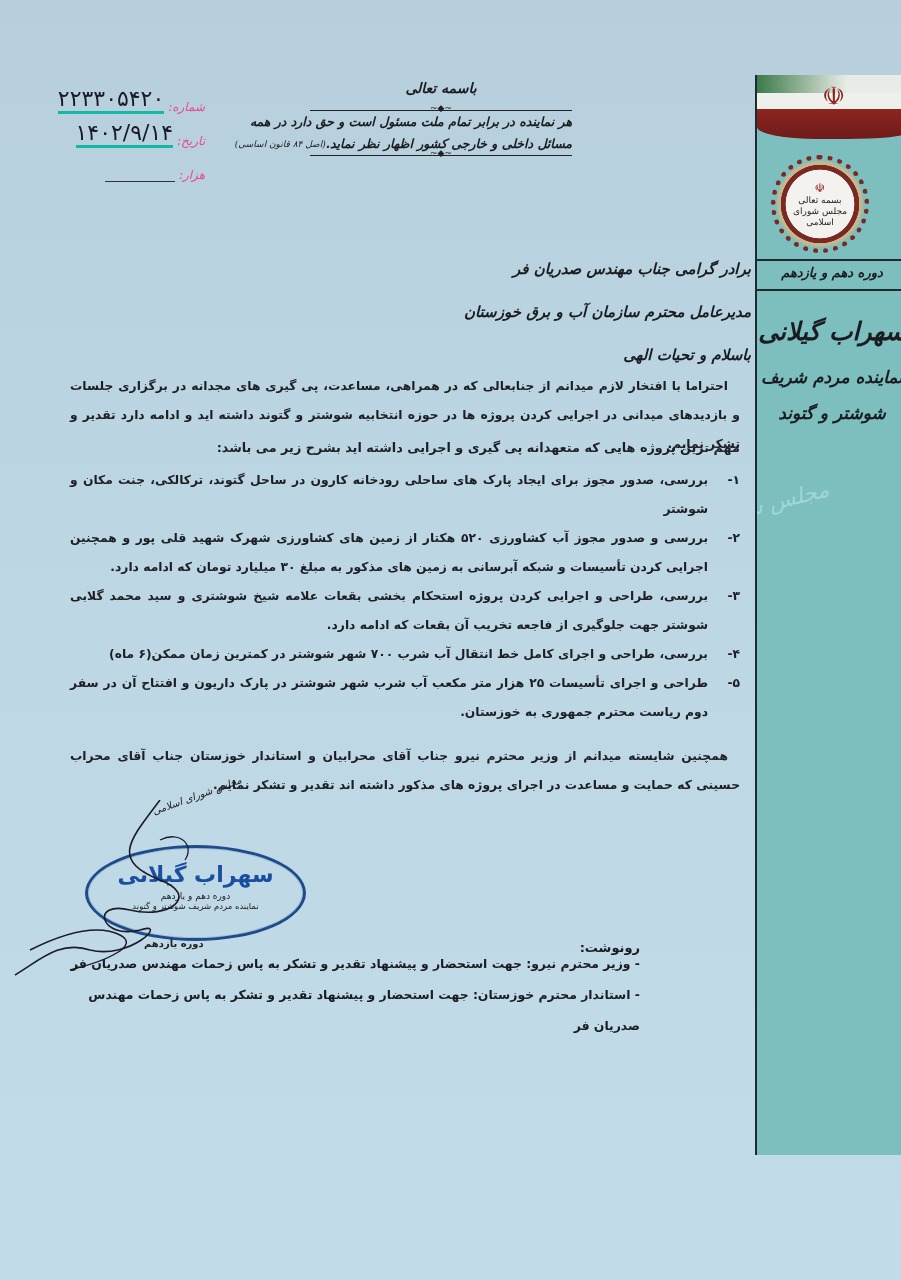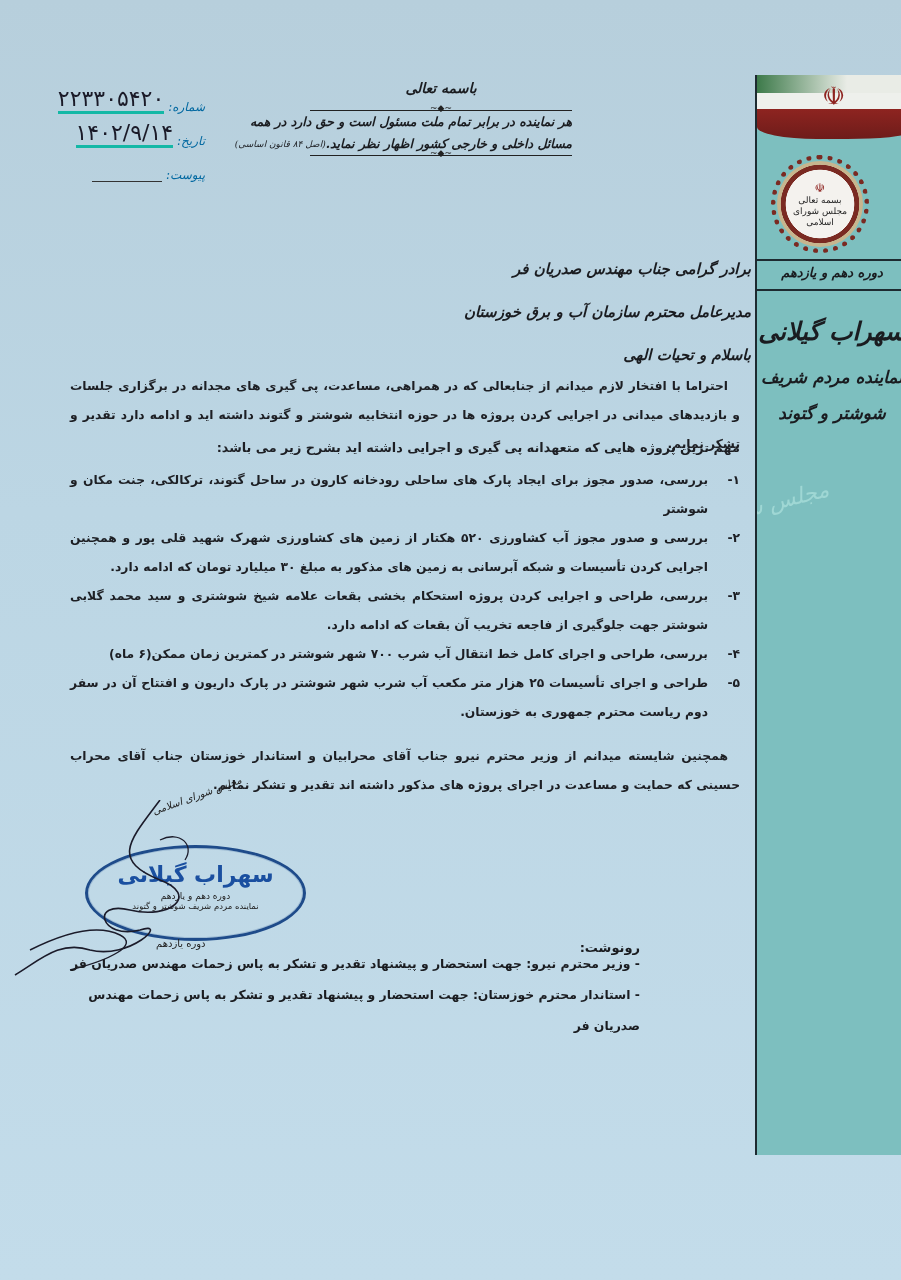--- a/index.html
+++ b/index.html
@@ -60,21 +60,21 @@
   .band .watermark {
     position: absolute; left: 8px; top: 400px; width: 140px; height: 660px;
     color: #a6dcd8; font-family: "DejaVu Serif", serif; font-style: italic;
     font-size: 22px; line-height: 44px; direction: rtl; transform: rotate(-14deg);
     opacity: .85; white-space: nowrap;
   }
 
   
   .meta { position: absolute; left: 55px; top: 80px; width: 150px; direction: rtl; }
   .meta .row { position: relative; height: 34px; display: flex; align-items: flex-end; gap: 4px; }
-  .meta .lbl { font-family: "DejaVu Serif", serif; font-style: italic; font-size: 12px; color: #0369a1; }
+  .meta .lbl { font-family: "DejaVu Serif", serif; font-style: italic; font-size: 12px; color: #ec4899; }
   .meta .hand {
     font-family: "DejaVu Sans", sans-serif; font-size: 22px; color: #1a1a28; letter-spacing: 3px;
     border-bottom: 3px solid #14b8a6; line-height: 24px;
   }
   .meta .blank { display: inline-block; width: 70px; border-bottom: 1px solid #333; height: 8px; }
 
   
   .motto { position: absolute; left: 310px; top: 80px; width: 262px; text-align: center; direction: rtl; }
   .motto .basmala { font-family: "DejaVu Serif", serif; font-style: italic; font-size: 14px; font-weight: bold; height: 30px; }
   .motto .rule { border-top: 1.5px solid #222; position: relative; margin: 0; }
@@ -99,21 +99,21 @@
   .stamp {
     position: absolute; left: 85px; top: 845px; width: 215px; height: 90px;
     border: 3px solid #1e4b8a; border-radius: 50%;
     color: #1e4b8a; direction: rtl; text-align: center;
     box-shadow: inset 0 0 0 1px rgba(30,75,138,.2);
   }
   .stamp .s-name { font-family: "DejaVu Sans", sans-serif; font-size: 22px; font-weight: bold; margin-top: 14px; color: #1a4fa0; }
   .stamp .s-term { font-size: 9px; color: #222; margin-top: 4px; }
   .stamp .s-role { font-size: 8.5px; color: #222; }
   .stamp-org { position: absolute; left: 150px; top: 790px; direction: rtl; font-family: "DejaVu Serif", serif; font-style: italic; font-size: 10px; color: #222; transform: rotate(-20deg); }
-  .stamp-term-below { position: absolute; left: 156px; top: 938px; font-size: 10px; color: #222; direction: rtl; }
+  .stamp-term-below { position: absolute; left: 144px; top: 938px; font-size: 10px; color: #222; direction: rtl; font-weight: bold; }
   .signature { position: absolute; left: 10px; top: 800px; width: 240px; height: 180px; }
 
   
   .cc { position: absolute; left: 70px; width: 570px; direction: rtl; font-weight: bold; }
   .cc-title { top: 940px; font-size: 13px; font-family: "DejaVu Sans", sans-serif; }
   .cc-list { top: 948px; font-size: 12.4px; line-height: 31px; }
 </style>
 </head>
 <body>
 
@@ -142,21 +142,21 @@
   <div class="meta">
     <div class="row">
       <span class="lbl">شماره:</span>
       <span class="hand">۲۲۳۳۰۵۴۲۰</span>
     </div>
     <div class="row">
       <span class="lbl">تاریخ:</span>
       <span class="hand">۱۴۰۲/۹/۱۴</span>
     </div>
     <div class="row">
-      <span class="lbl">پیوست:</span>
+      <span class="lbl">هزار:</span>
       <span class="blank"></span>
     </div>
   </div>
 
   <div class="motto">
     <div class="basmala">باسمه تعالی</div>
     <div class="rule"></div>
     <div class="line1">هر نماینده در برابر تمام ملت مسئول است و حق دارد در همه</div>
     <div class="line2">
       <span>مسائل داخلی و خارجی کشور اظهار نظر نماید.</span>

